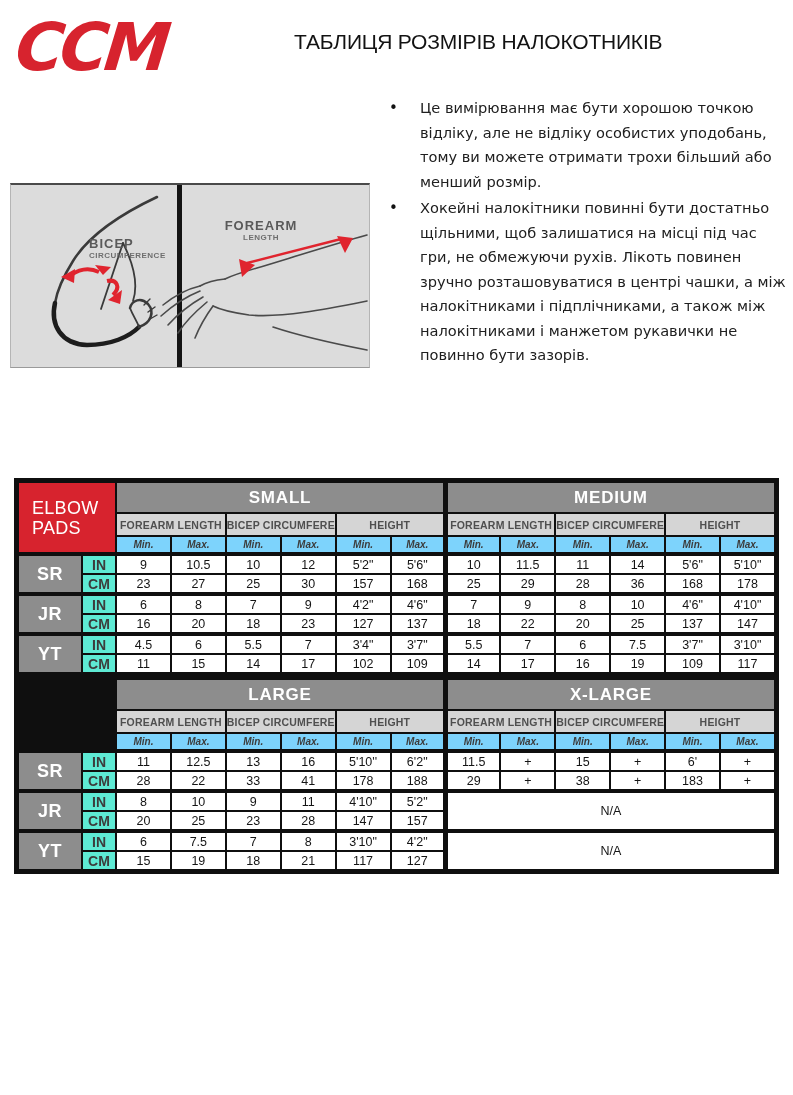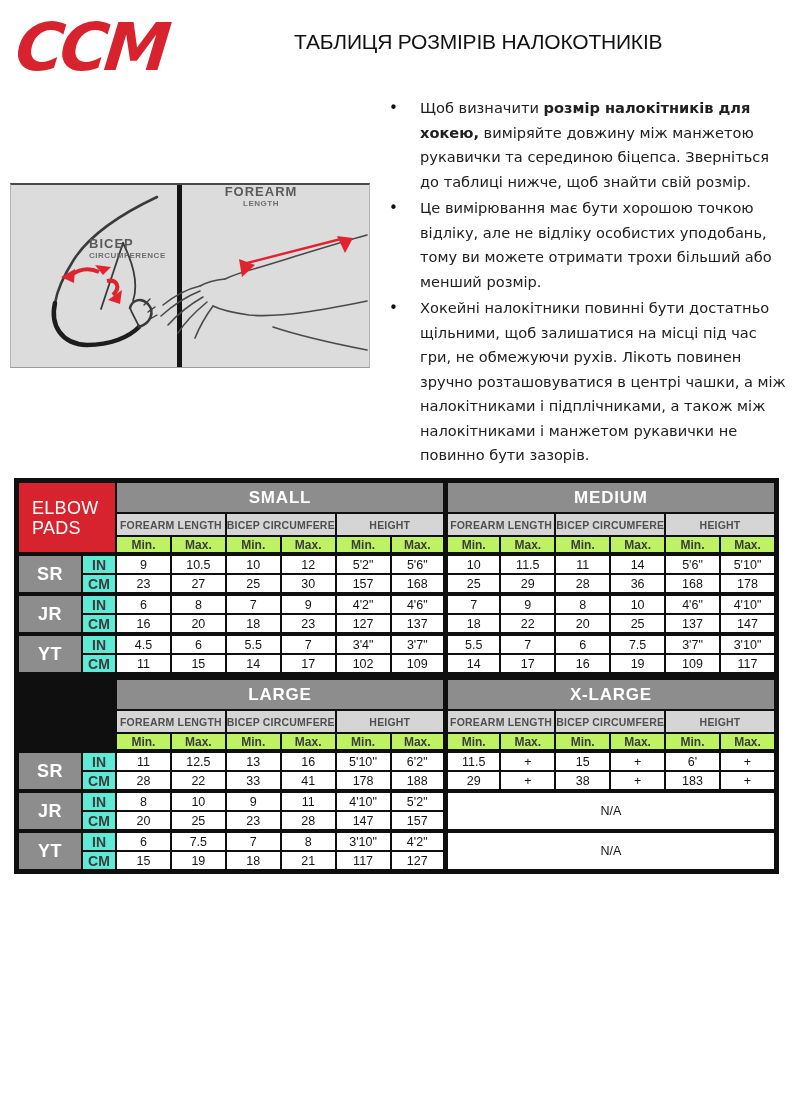--- a/index.html
+++ b/index.html
@@ -16,21 +16,21 @@
   
   .diagram{position:absolute;left:10px;top:183px;width:360px;height:185px;
         background:#dcdcdc;border-top:2px solid #4a4a4a;border-bottom:1px solid #9a9a9a;
         border-left:1px solid #b5b5b5;border-right:1px solid #b5b5b5;box-sizing:border-box;}
   .diagram svg{display:block;}
   .diag-label{position:absolute;text-align:center;color:#5a5a5a;
         font-family:"Liberation Sans",sans-serif;}
   .diag-label .l1{font-size:13px;font-weight:700;letter-spacing:1px;line-height:14px;}
   .diag-label .l2{font-size:8px;font-weight:700;letter-spacing:0.5px;line-height:10px;color:#6e6e6e;}
   .lbl-bicep{left:78px;top:52px;width:110px;text-align:left;}
-  .lbl-forearm{left:195px;top:0;width:110px;}
+  .lbl-forearm{left:195px;top:34px;width:110px;}
 
   
   .info-list{position:absolute;left:383px;top:96px;width:408px;margin:0;padding:0;list-style:none;}
   .info-list li{position:relative;padding-left:37px;margin:0 0 2px 0;
         font-size:14.6px;line-height:24.5px;color:#202020;font-family:"DejaVu Sans",sans-serif;}
   .info-list li::before{content:"\2022";position:absolute;left:6px;top:0;font-size:15px;color:#111;}
   .info-list .b{font-weight:700;}
 
   
   .table-wrap{position:absolute;left:14px;top:478px;width:765px;background:#0f0f0f;
@@ -44,21 +44,21 @@
 
   td.corner{background:#d7232e;text-align:left;}
   td.corner .corner-line{color:#ffffff;font-weight:400;font-size:18px;line-height:20px;
         padding-left:13px;letter-spacing:0.3px;}
   td.corner.blank{background:#0f0f0f;}
 
   td.size-head{background:#8d8d8d;color:#ffffff;font-weight:700;font-size:17px;
         height:29px;letter-spacing:0.8px;}
   td.measure-head{background:#d5d5d5;color:#4f4f4f;font-weight:700;font-size:10.5px;
         height:21px;letter-spacing:0.2px;}
-  td.minmax{background:#bef264;color:#3c3c3c;font-weight:700;font-size:12px;height:15px;}
+  td.minmax{background:#7dd3fc;color:#3c3c3c;font-weight:700;font-size:10px;height:15px;font-style:italic;}
   td.size-label{background:#8d8d8d;color:#ffffff;font-weight:700;font-size:18px;letter-spacing:0.5px;}
   td.unit{background:#5eead4;color:#3c3c3c;font-weight:700;font-size:14px;height:17px;width:34px;}
   td.data{background:#ffffff;color:#141414;font-size:12.5px;height:17px;}
   td.na-cell{background:#ffffff;color:#141414;font-size:12.5px;}
 </style>
 </head>
 <body>
 
 <div class="logo">CCM</div>
 <div class="page-title">ТАБЛИЦЯ РОЗМІРІВ НАЛОКОТНИКІВ</div>
@@ -108,21 +108,20 @@
     <div class="l1">BICEP</div>
     <div class="l2">CIRCUMFERENCE</div>
   </div>
   <div class="diag-label lbl-forearm">
     <div class="l1">FOREARM</div>
     <div class="l2">LENGTH</div>
   </div>
 </div>
 
 <ul class="info-list">
-    <li><span>Щоб визначити </span><span class="b">розмір налокітників для хокею,</span><span> виміряйте довжину між манжетою рукавички та серединою біцепса. Зверніться до таблиці нижче, щоб знайти свій розмір.</span></li>
     <li><span>Це вимірювання має бути хорошою точкою відліку, але не відліку особистих уподобань, тому ви можете отримати трохи більший або менший розмір.</span></li>
     <li><span>Хокейні налокітники повинні бути достатньо щільними, щоб залишатися на місці під час гри, не обмежуючи рухів. Лікоть повинен зручно розташовуватися в центрі чашки, а між налокітниками і підплічниками, а також між налокітниками і манжетом рукавички не повинно бути зазорів.</span></li>
   </ul>
 
 <div class="table-wrap">
     <table class="size-table">
       <colgroup>
         <col style="width: 64px;">
         <col style="width: 34px;">
         <col>

